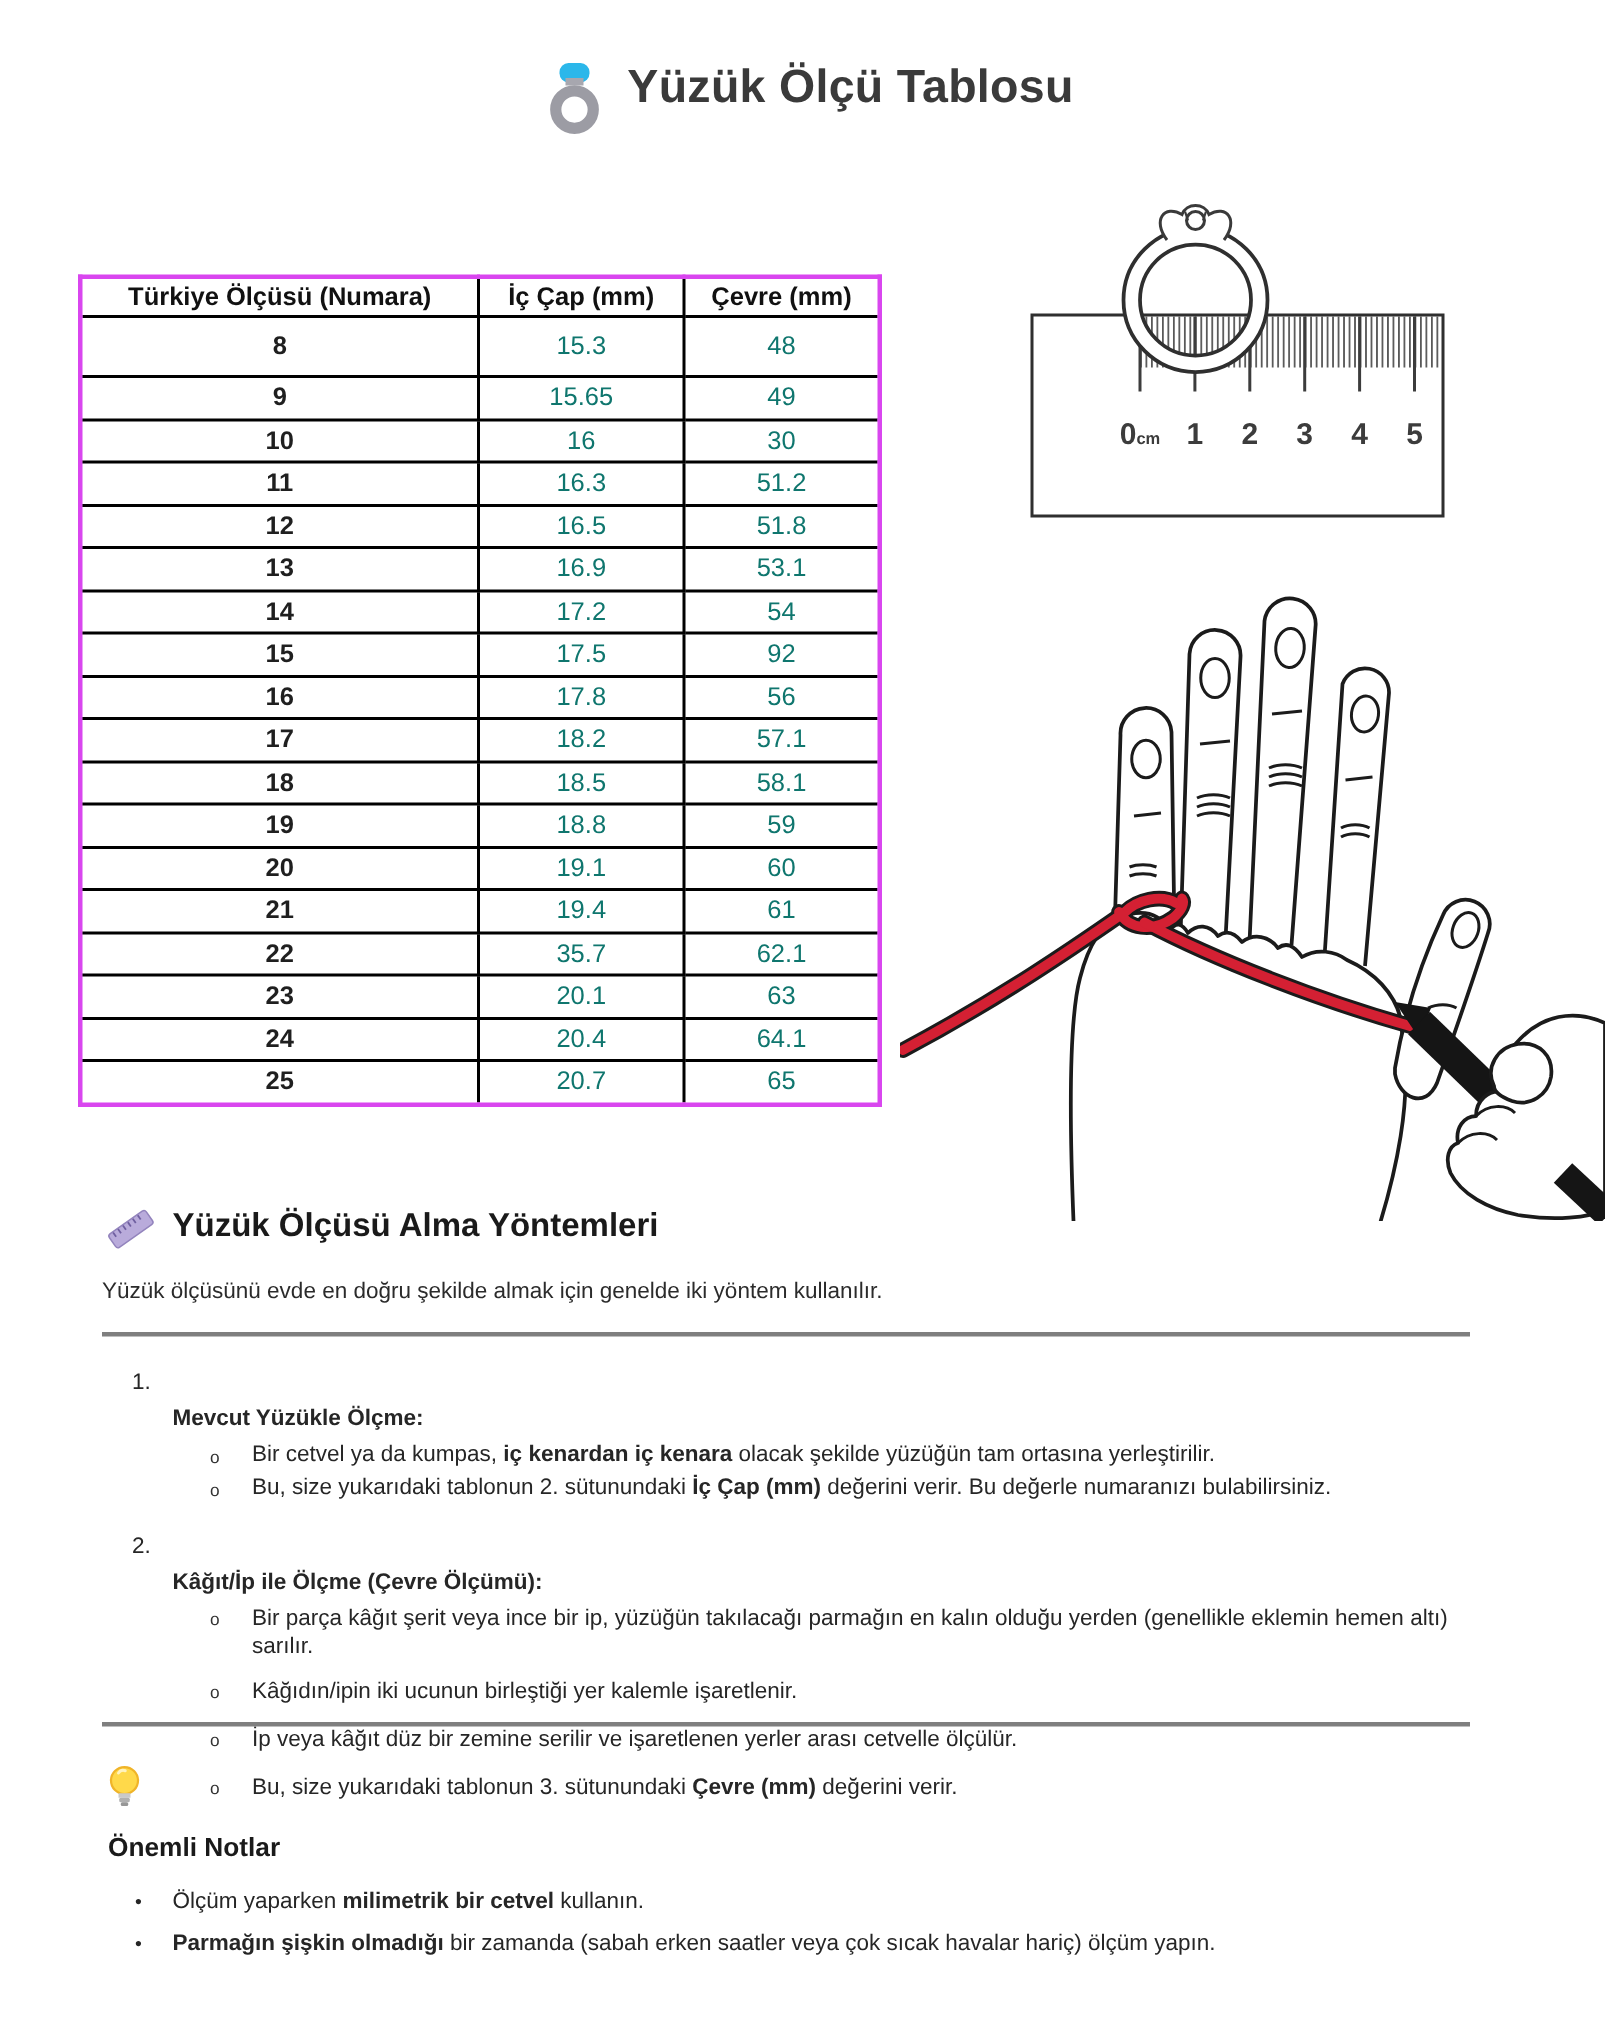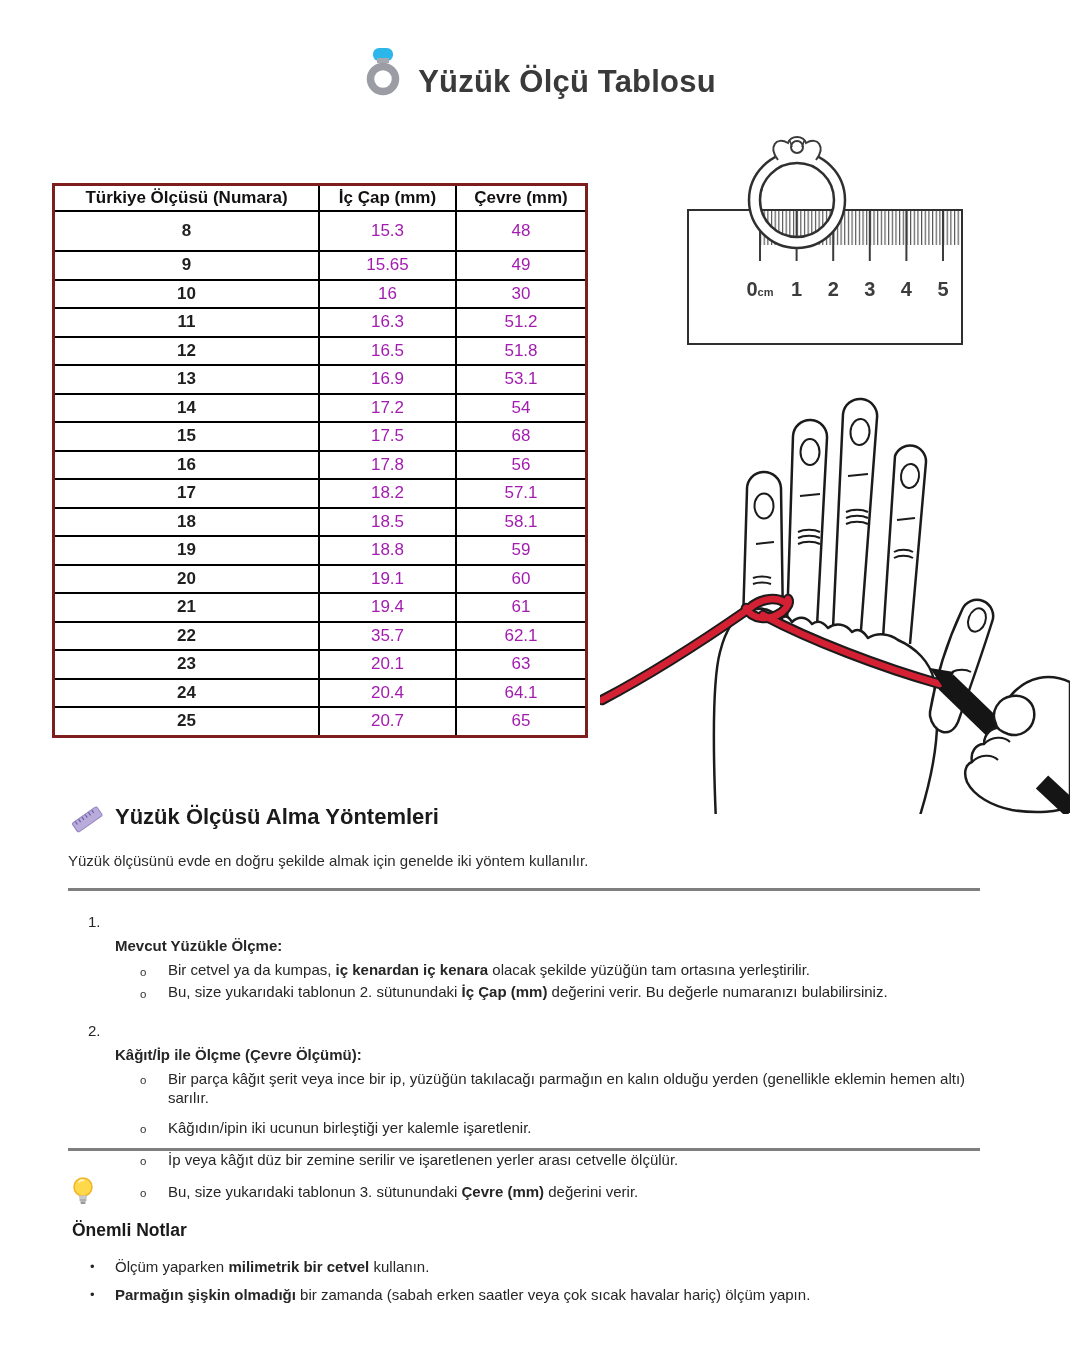--- a/index.html
+++ b/index.html
@@ -1,32 +1,32 @@
 <!DOCTYPE html>
 <html><head>
 <meta charset="utf-8">
 <style>
   html,body{margin:0;padding:0;background:#fff;}
   .page{position:relative;width:1080px;height:1350px;background:#fff;overflow:hidden;
         font-family:"Liberation Sans", sans-serif;color:#262626;}
 
   
   .title-row{position:absolute;top:40px;left:0;width:100%;height:60px;
-             display:flex;justify-content:center;align-items:flex-end;gap:16px;}
+             display:flex;justify-content:center;align-items:flex-start;gap:16px;}
   .page-title{font-size:31px;font-weight:700;color:#3a3a3a;letter-spacing:.2px;}
 
   
   .size-table-wrap{position:absolute;left:52px;top:183px;}
-  table.size-table{border-collapse:collapse;border:3px solid #7f1d1d;table-layout:fixed;}
+  table.size-table{border-collapse:collapse;border:3px solid #d946ef;table-layout:fixed;}
   table.size-table th,table.size-table td{border:2px solid #000;text-align:center;padding:0;}
   table.size-table th{height:24px;font-size:17px;font-weight:700;color:#111;}
   table.size-table td{height:26.5px;font-size:17px;}
   table.size-table tr.first-data-row td{height:38px;}
   td.c0{font-weight:700;color:#1f1f1f;}
-  td.cv{color:#a21caf;}
+  td.cv{color:#0f766e;}
   .colw0{width:263px;} .colw1{width:135px;} .colw2{width:128px;}
 
   
   .ring-ruler{position:absolute;left:640px;top:133px;}
   .hand-illustration{position:absolute;left:600px;top:372px;}
   .ruler-num{font-size:20px;font-weight:600;fill:#3c3c3c;font-family:"Liberation Sans",sans-serif;}
 
   
   .methods-heading-row{position:absolute;left:70px;top:804px;display:flex;align-items:flex-start;gap:11px;}
   .methods-heading{font-size:22px;font-weight:700;color:#1a1a1a;}
@@ -111,21 +111,21 @@
             <td class="cv colw2">53.1</td>
           </tr>
           <tr>
             <td class="c0 colw0">14</td>
             <td class="cv colw1">17.2</td>
             <td class="cv colw2">54</td>
           </tr>
           <tr>
             <td class="c0 colw0">15</td>
             <td class="cv colw1">17.5</td>
-            <td class="cv colw2">68</td>
+            <td class="cv colw2">92</td>
           </tr>
           <tr>
             <td class="c0 colw0">16</td>
             <td class="cv colw1">17.8</td>
             <td class="cv colw2">56</td>
           </tr>
           <tr>
             <td class="c0 colw0">17</td>
             <td class="cv colw1">18.2</td>
             <td class="cv colw2">57.1</td>

